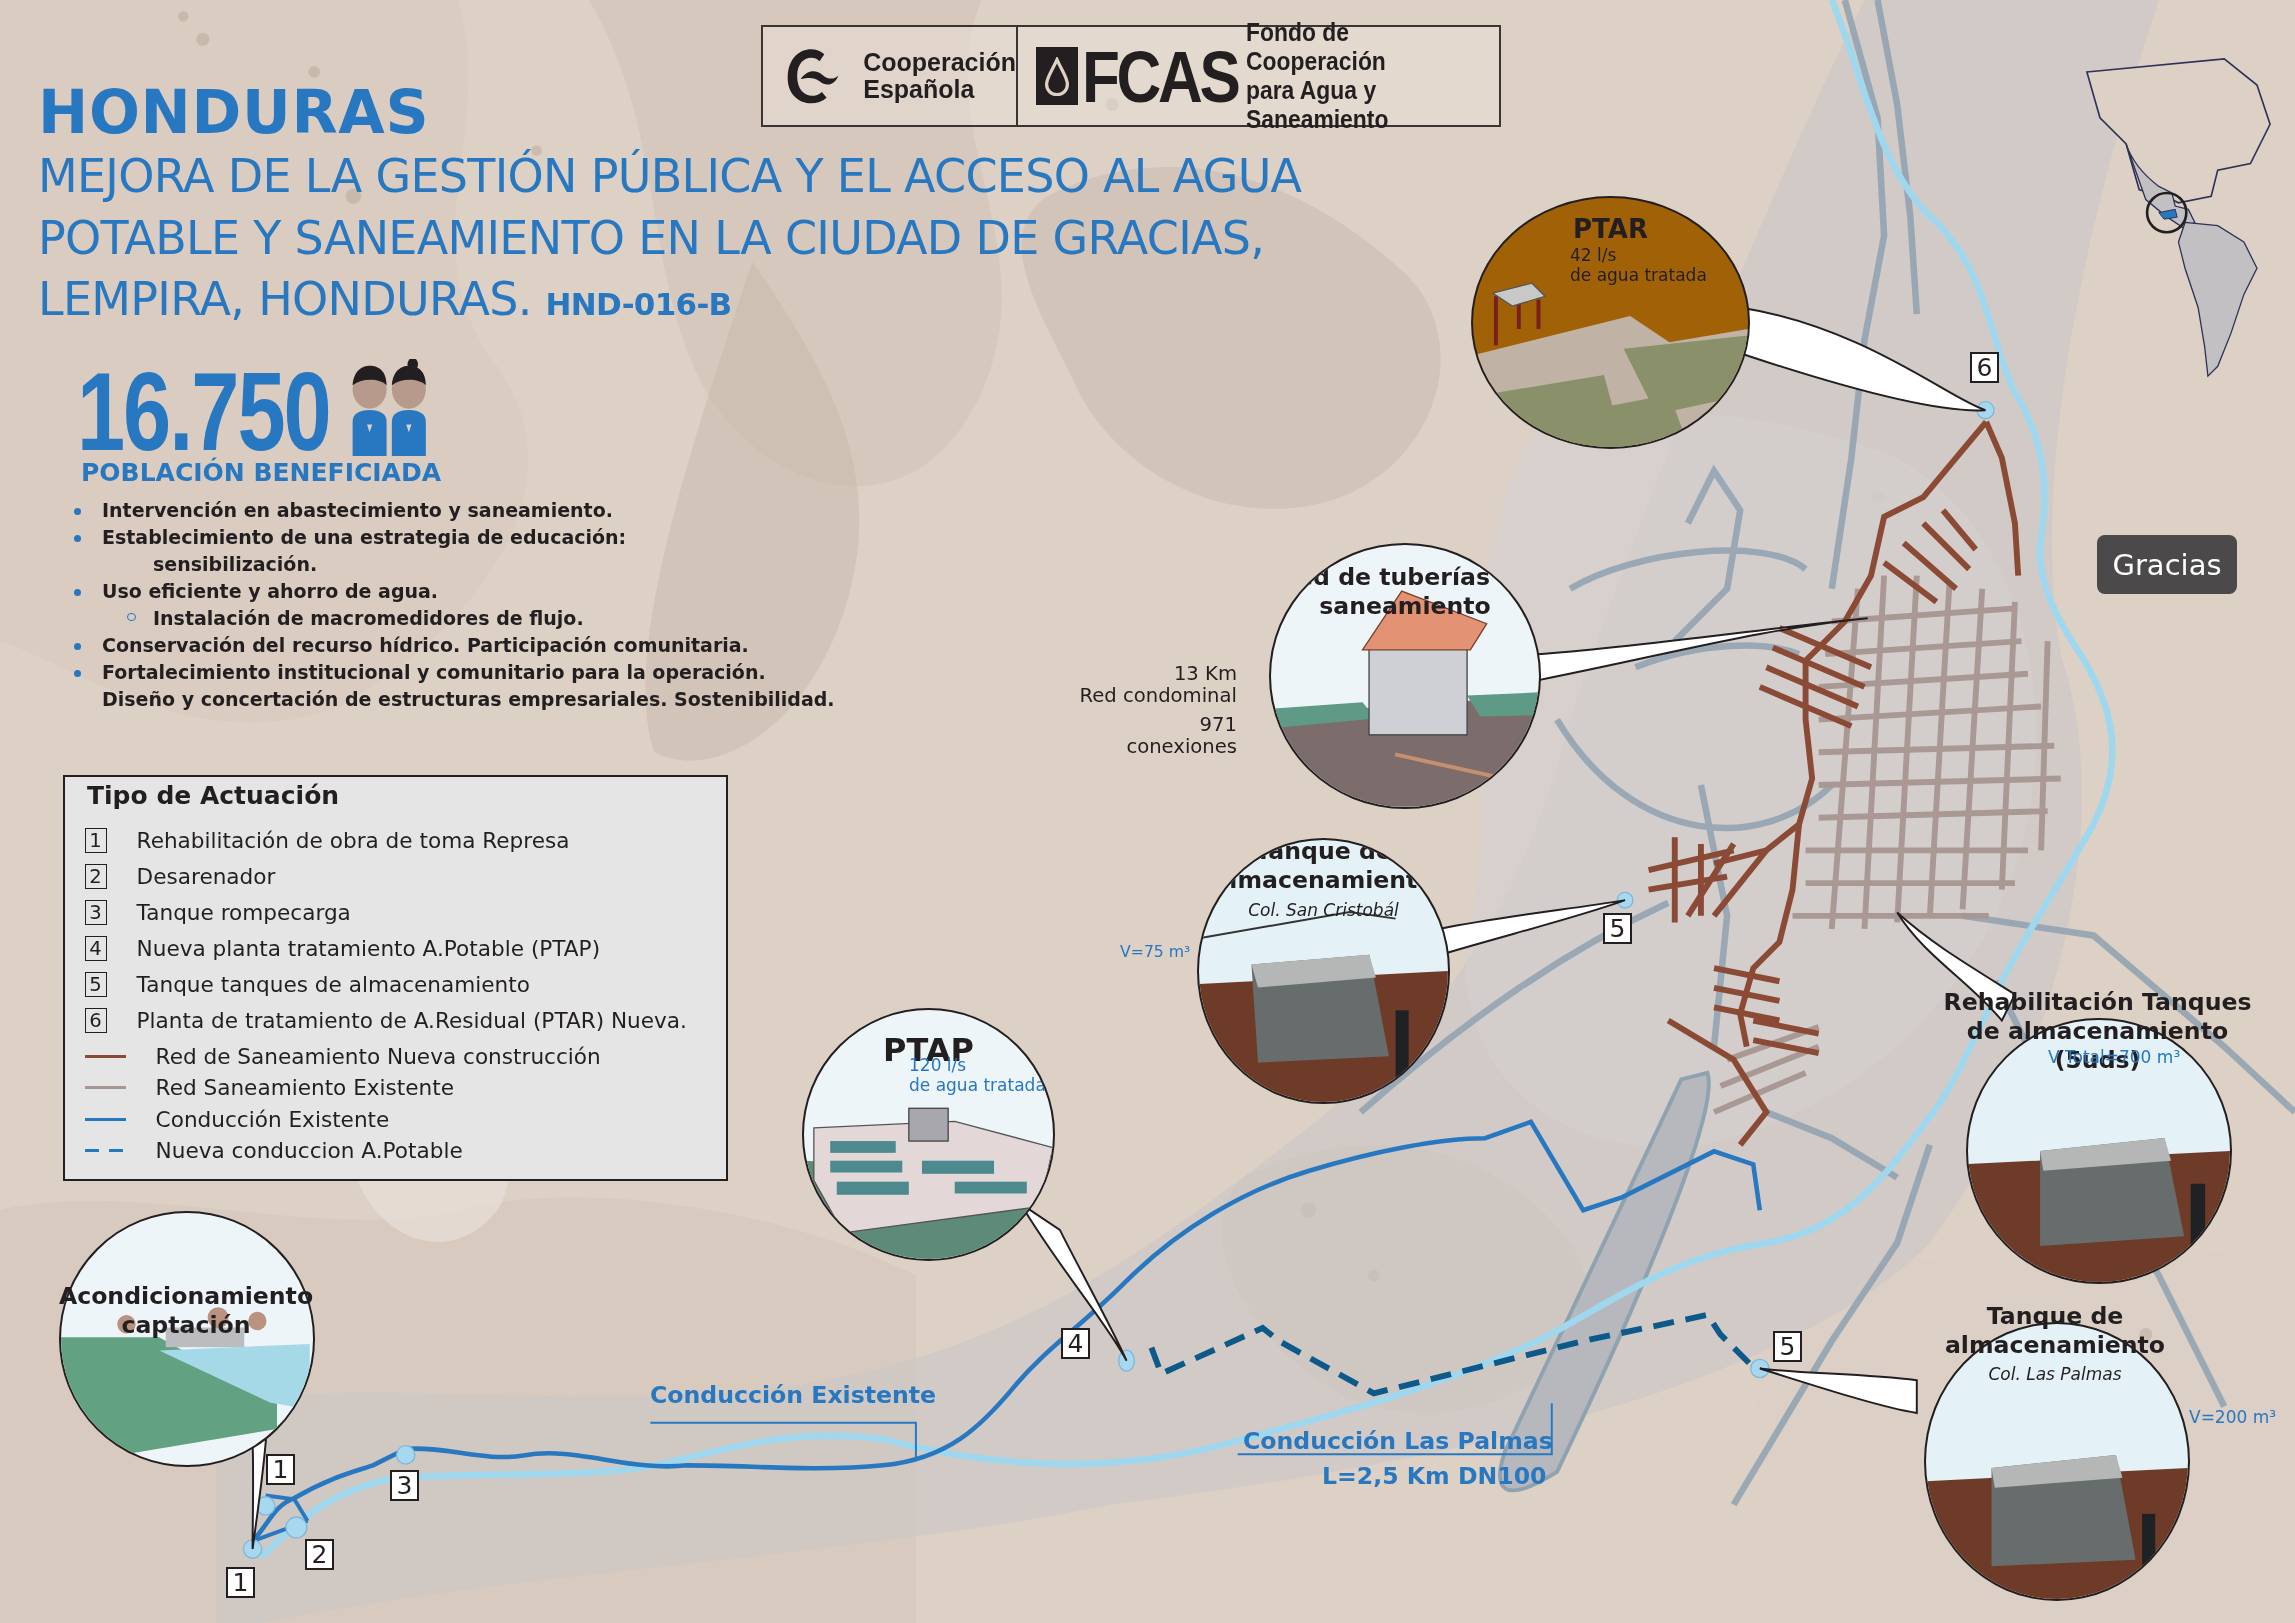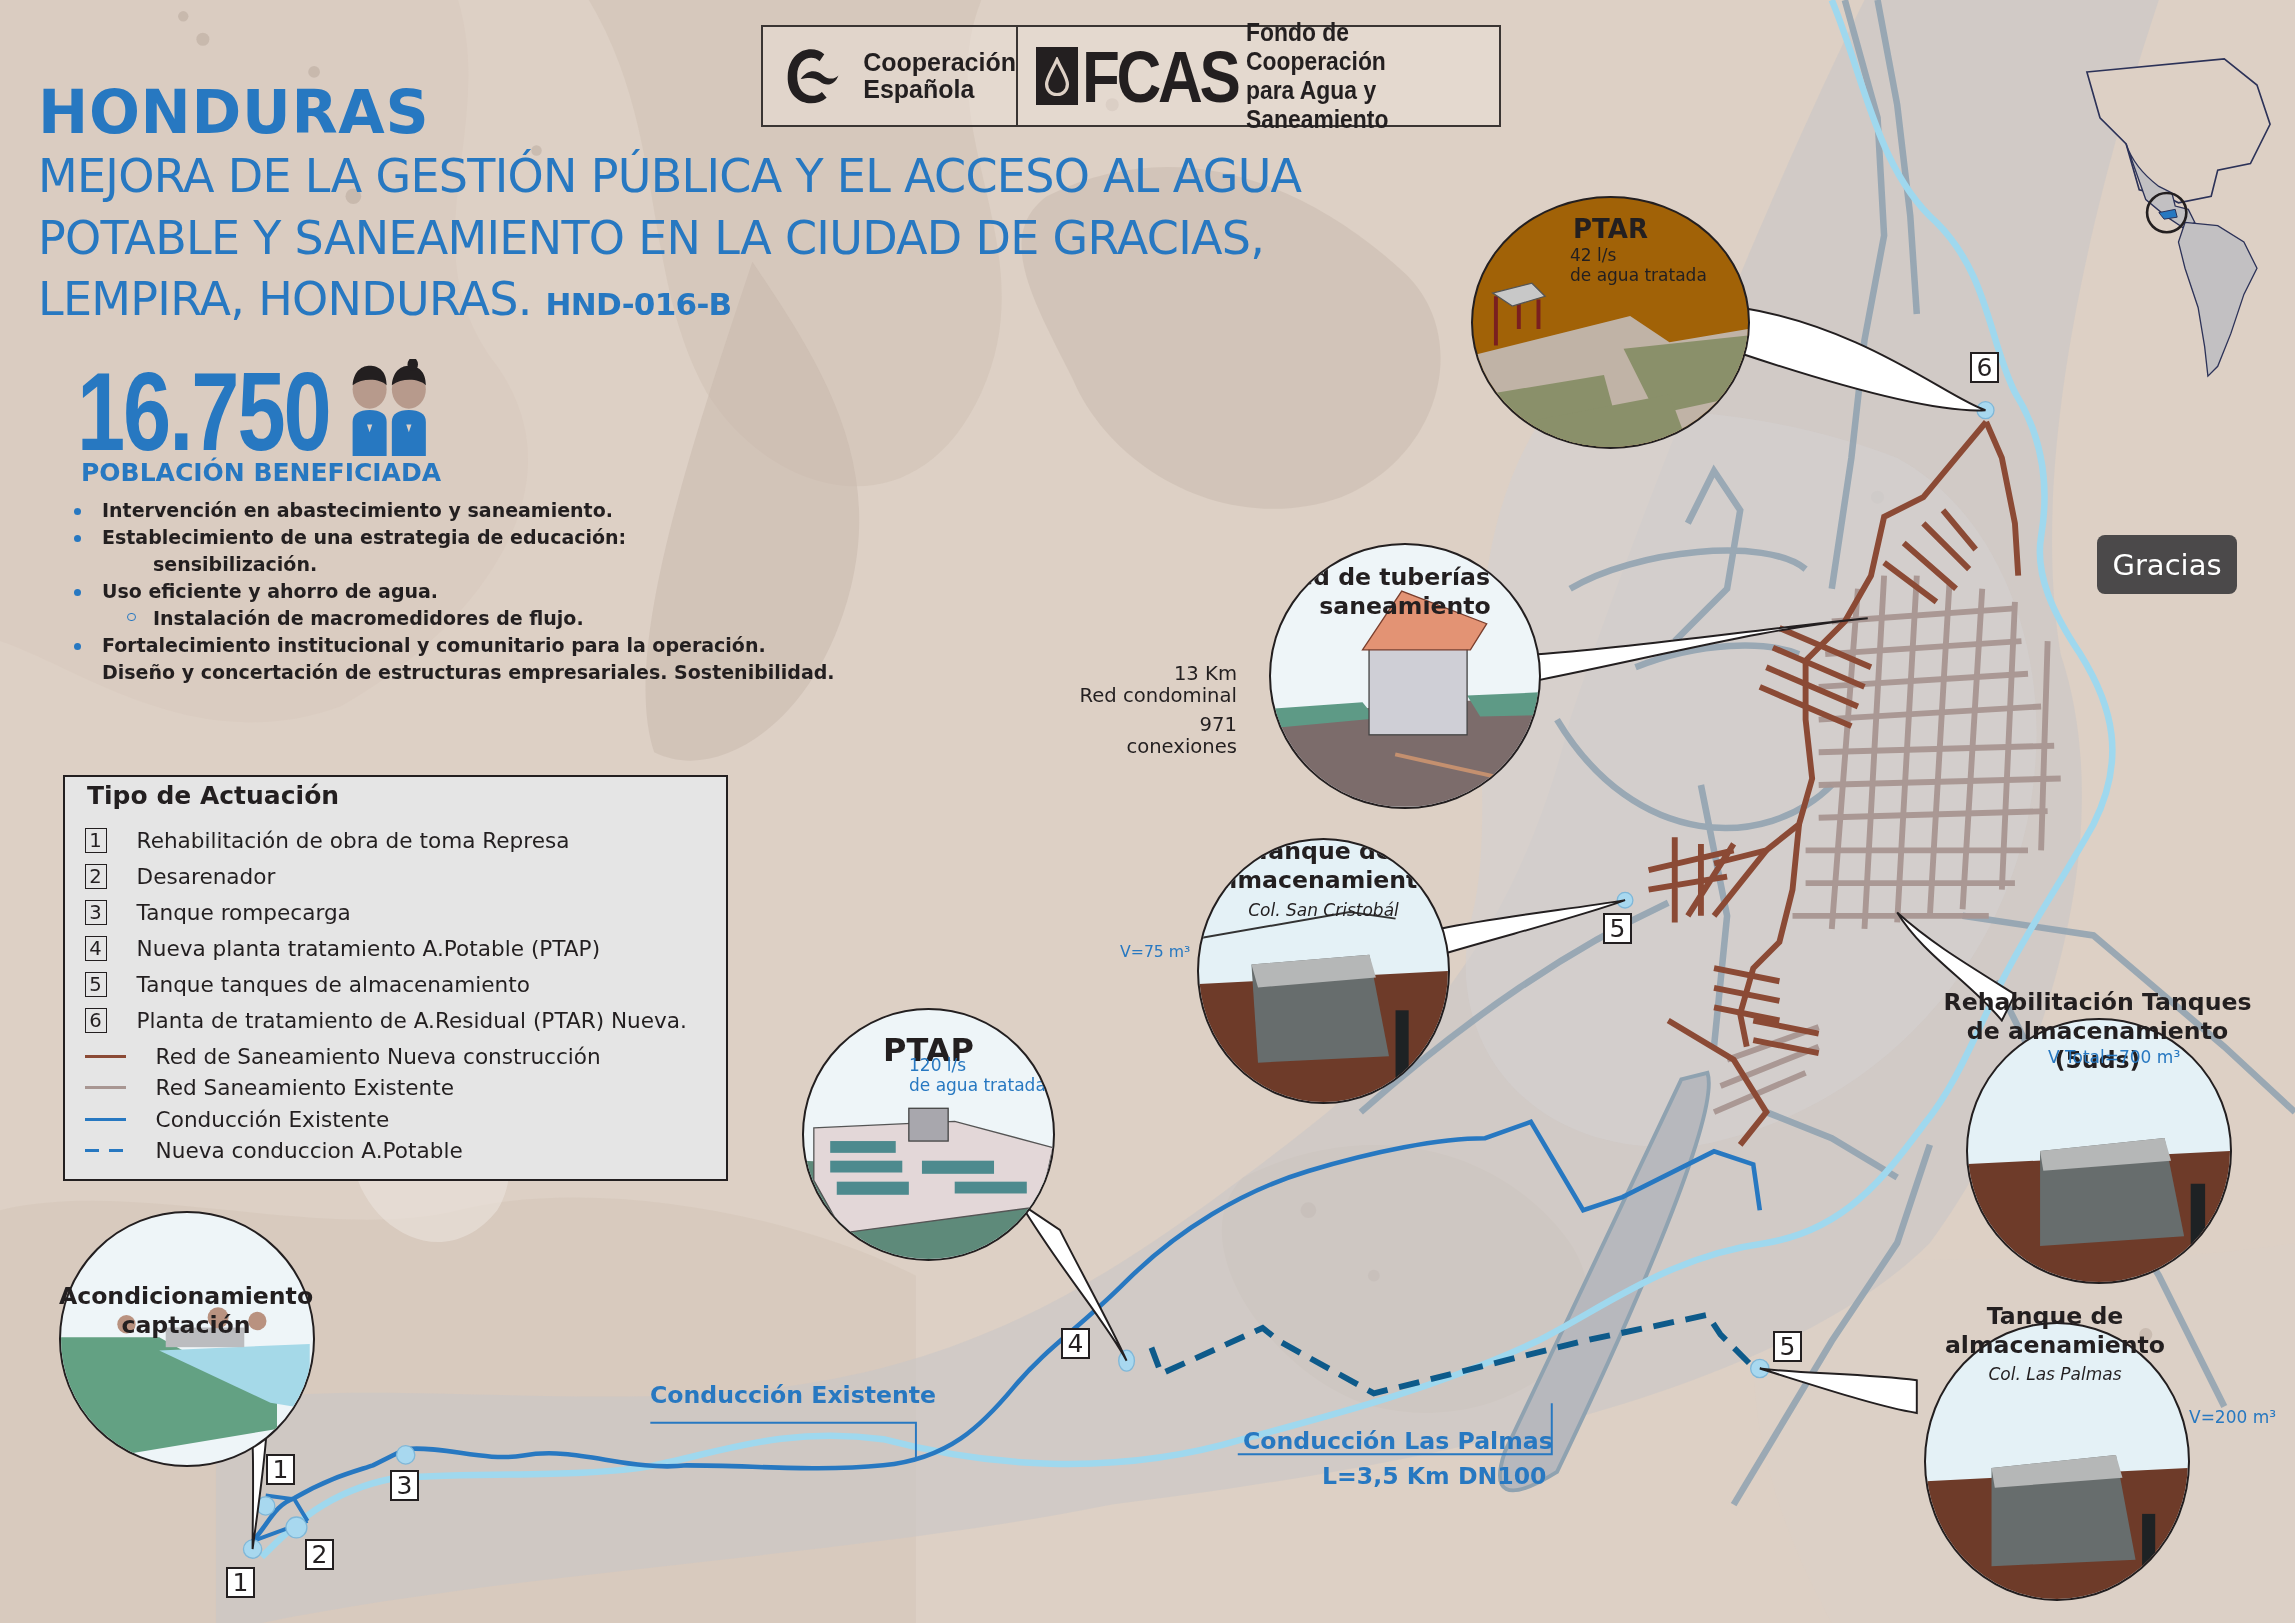--- a/index.html
+++ b/index.html
@@ -189,20 +189,21 @@
   <ellipse cx="96" cy="8" rx="8" ry="10" fill="#231f20"></ellipse>
 </svg>
 <div class="abs pop-label">POBLACIÓN BENEFICIADA</div>
 
 <div class="abs bullets">
   <div class="b">Intervención en abastecimiento y saneamiento.</div>
   <div class="b">Establecimiento de una estrategia de educación:</div>
   <div style="padding-left:88px;">sensibilización.</div>
   <div class="b">Uso eficiente y ahorro de agua.</div>
   <div class="s">Instalación de macromedidores de flujo.</div>
+  <div class="b">Conservación del recurso hídrico. Participación comunitaria.</div>
   <div class="b">Fortalecimiento institucional y comunitario para la operación.</div>
   <div style="padding-left:37px;">Diseño y concertación de estructuras empresariales. Sostenibilidad.</div>
 </div>
 
 <div class="abs legend">
   <h3>Tipo de Actuación</h3>
   <div class="row" style="top:51px;">
       <div class="num">1</div>
       <span>Rehabilitación de obra de toma Represa</span>
     </div>
@@ -362,21 +363,21 @@
 <div class="abs bubble-title" style="left:1911px;top:1302px;width:288px;">
   <div>Tanque de</div>
   <div>almacenamiento</div>
 </div>
 <div class="abs" style="left:1911px;top:1364px;width:288px;text-align:center;font-style:italic;font-size:17px;color:#231f20;">Col. Las Palmas</div>
 <div class="abs blue" style="left:2189px;top:1407px;font-size:17px;">V=200 m³</div>
 
 <div class="abs gracias">Gracias</div>
 <div class="abs map-label" style="left:650px;top:1381px;">Conducción Existente</div>
 <div class="abs map-label" style="left:1243px;top:1427px;">Conducción Las Palmas</div>
-<div class="abs map-label" style="left:1322px;top:1462px;">L=3,5 Km DN100</div>
+<div class="abs map-label" style="left:1322px;top:1462px;">L=2,5 Km DN100</div>
 
 <div class="mk" style="left:266px;top:1454px;">1</div>
 <div class="mk" style="left:226px;top:1567px;">1</div>
 <div class="mk" style="left:305px;top:1539px;">2</div>
 <div class="mk" style="left:390px;top:1470px;">3</div>
 <div class="mk" style="left:1061px;top:1328px;">4</div>
 <div class="mk" style="left:1603px;top:913px;">5</div>
 <div class="mk" style="left:1773px;top:1331px;">5</div>
 <div class="mk" style="left:1970px;top:352px;">6</div>
 

